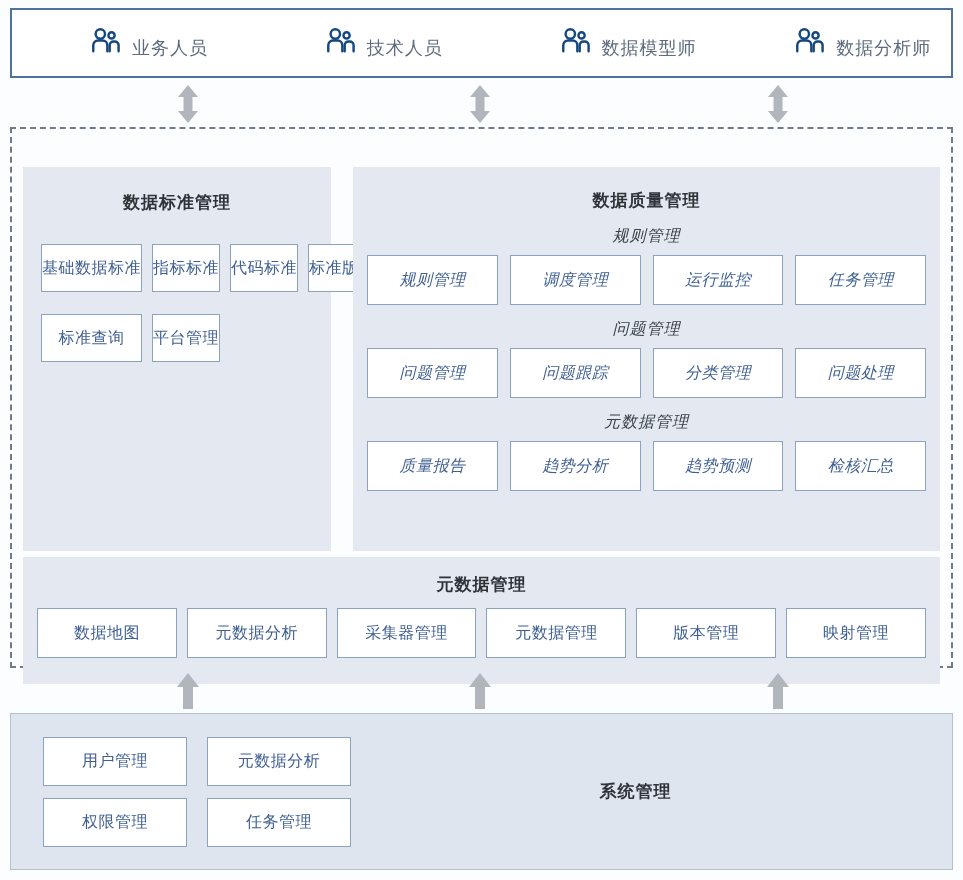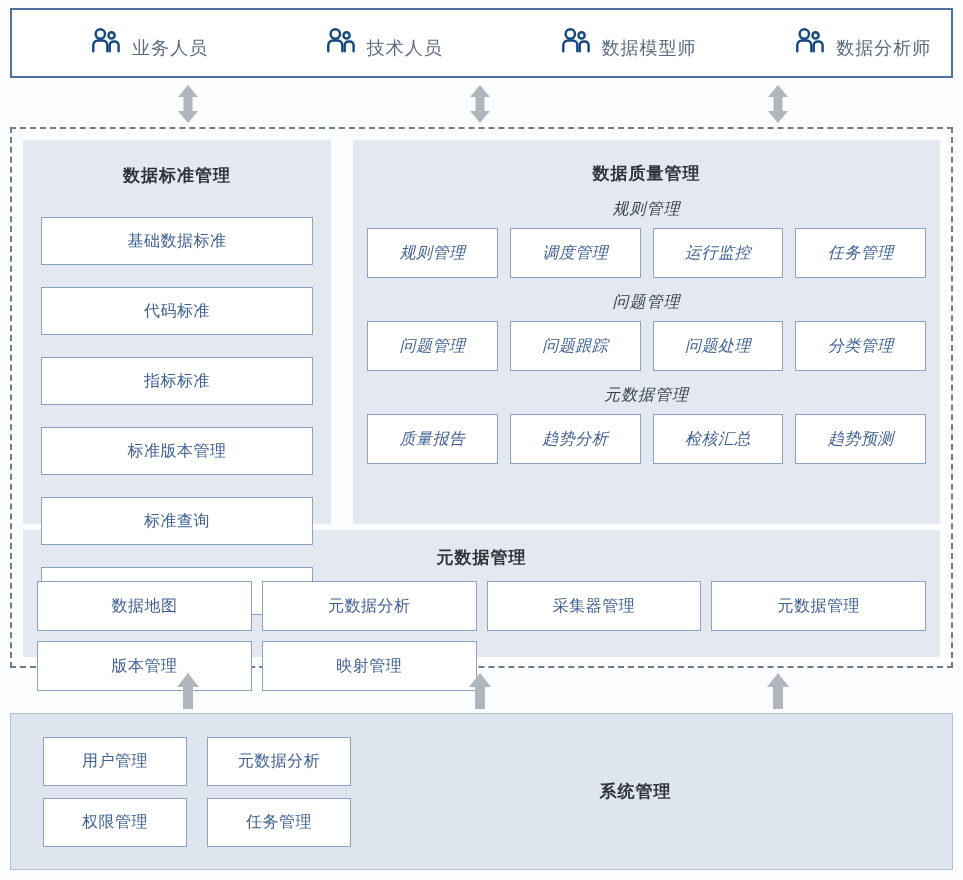--- a/index.html
+++ b/index.html
@@ -94,31 +94,32 @@
     box-sizing: border-box;
     white-space: nowrap;
     letter-spacing: 0.5px;
   }
 
   
   #upper-row {
     display: flex;
     gap: 22px;
     height: 384px;
+    margin-top: 27px;
   }
 
   #standards-panel {
     width: 308px;
     flex: 0 0 308px;
     padding: 24px 18px 18px 18px;
   }
   #standards-grid {
     margin-top: 30px;
     display: grid;
-    grid-template-columns: 1fr;
+    grid-template-columns: 1fr 1fr 1fr 1fr;
     gap: 22px 10px;
   }
   #standards-grid .btn { height: 48px; }
 
   #quality-panel {
     flex: 1 1 auto;
     padding: 22px 14px 14px 14px;
   }
   .quality-group { margin-top: 14px; font-style: italic; }
   .quality-group .sub-title { margin-bottom: 8px; }
@@ -131,21 +132,21 @@
 
   
   #metadata-panel {
     margin-top: 6px;
     height: 127px;
     padding: 16px 14px 14px 14px;
   }
   #metadata-row {
     margin-top: 12px;
     display: grid;
-    grid-template-columns: repeat(4, 1fr);
+    grid-template-columns: repeat(6, 1fr);
     gap: 10px;
   }
   #metadata-row .btn { height: 50px; }
 
   
   #system-panel {
     position: absolute;
     left: 10px;
     top: 713px;
     width: 943px;
@@ -245,22 +246,22 @@
 </span>
 
 <div id="platform-container">
 
   <div id="upper-row">
 
     <div class="panel" id="standards-panel">
       <div class="panel-title">数据标准管理</div>
       <div id="standards-grid">
         <div class="btn">基础数据标准</div>
+        <div class="btn">指标标准</div>
         <div class="btn">代码标准</div>
-        <div class="btn">指标标准</div>
         <div class="btn">标准版本管理</div>
         <div class="btn">标准查询</div>
         <div class="btn">平台管理</div>
       </div>
     </div>
 
     <div class="panel" id="quality-panel">
       <div class="panel-title">数据质量管理</div>
 
       <div class="quality-group">
@@ -271,32 +272,32 @@
           <div class="btn">运行监控</div>
           <div class="btn">任务管理</div>
         </div>
       </div>
 
       <div class="quality-group">
         <div class="sub-title">问题管理</div>
         <div class="quality-row">
           <div class="btn">问题管理</div>
           <div class="btn">问题跟踪</div>
+          <div class="btn">分类管理</div>
           <div class="btn">问题处理</div>
-          <div class="btn">分类管理</div>
         </div>
       </div>
 
       <div class="quality-group">
         <div class="sub-title">元数据管理</div>
         <div class="quality-row">
           <div class="btn">质量报告</div>
           <div class="btn">趋势分析</div>
+          <div class="btn">趋势预测</div>
           <div class="btn">检核汇总</div>
-          <div class="btn">趋势预测</div>
         </div>
       </div>
     </div>
   </div>
 
   <div class="panel" id="metadata-panel">
     <div class="panel-title">元数据管理</div>
     <div id="metadata-row">
       <div class="btn">数据地图</div>
       <div class="btn">元数据分析</div>

